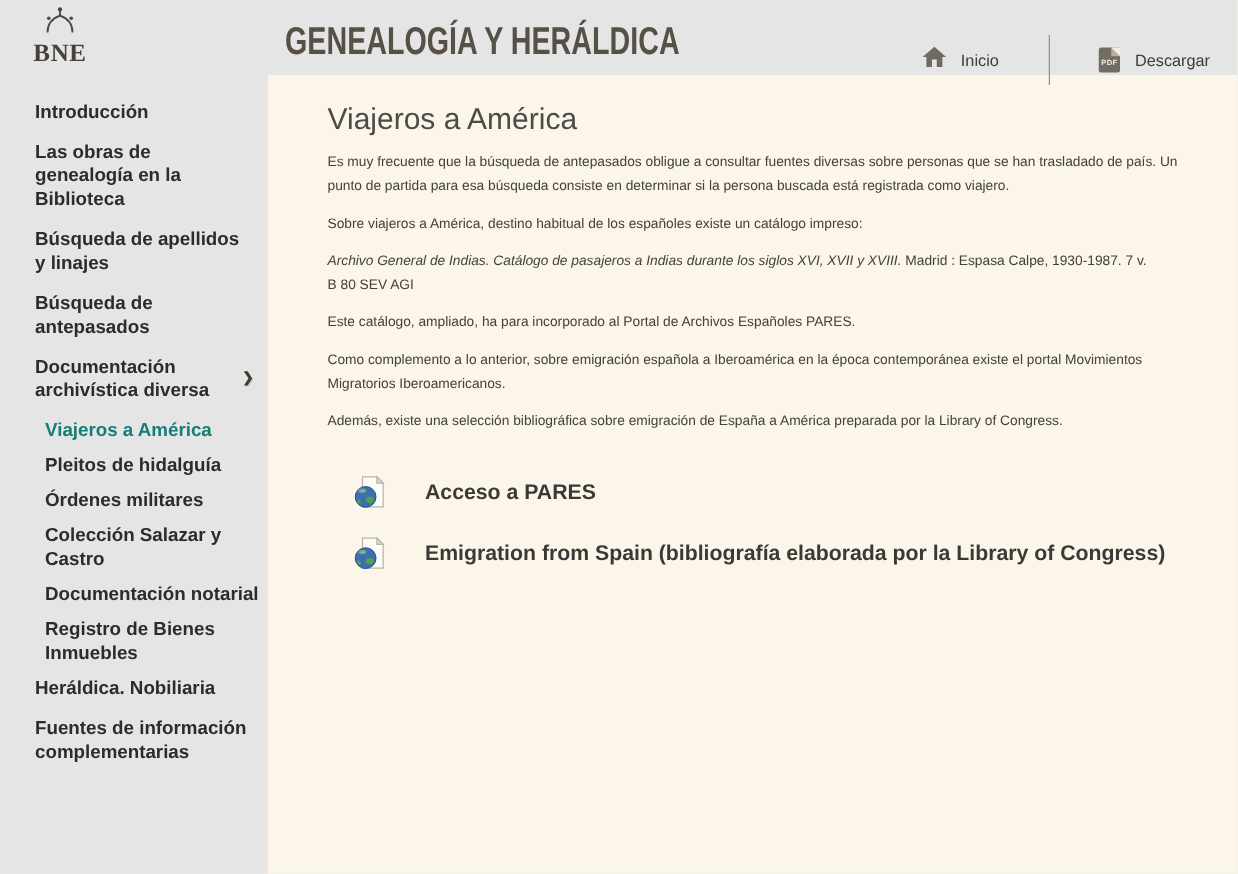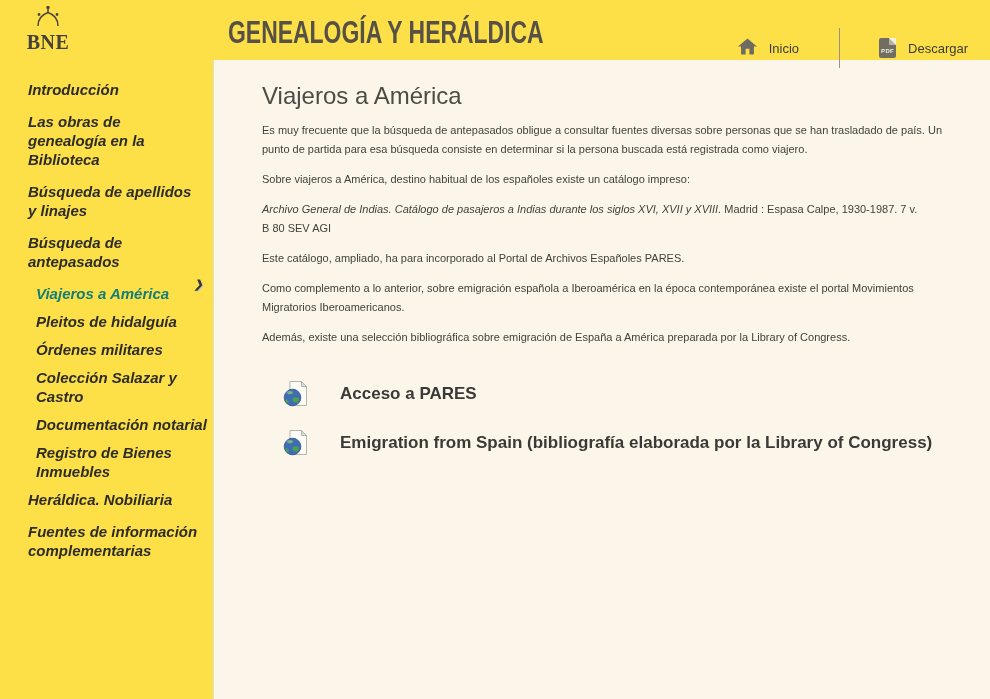--- a/index.html
+++ b/index.html
@@ -1,18 +1,18 @@
 <!DOCTYPE html>
 <html><head>
 <meta charset="utf-8">
 <style>
   * { margin:0; padding:0; box-sizing:border-box; }
   html,body { width:990px; height:699px; }
   body { font-family:"Liberation Sans", sans-serif; }
-  .page { position:relative; width:990px; height:699px; background:#fde047; overflow:hidden; }
+  .page { position:relative; width:990px; height:699px; background:#e5e5e5; overflow:hidden; }
 
   
   .content-panel { position:absolute; left:213px; top:60px; right:0; bottom:0;
                    background:#fbf6e9; border-left:1px solid #e4dcc4; }
 
   
   .logo { position:absolute; left:26px; top:5px; width:44px; text-align:center; cursor:pointer; }
   .logo-text { font-family:"Liberation Serif", serif; font-weight:bold; font-size:20px;
                letter-spacing:0.5px; color:#454039; line-height:1; margin-top:-1px; }
   .page-header-title { position:absolute; left:228px; top:15px; font-size:31px; font-weight:bold;
@@ -24,21 +24,21 @@
   .header-divider { width:1px; height:40px; background:#97928a; margin:0 17px 0 18px; }
   .pdf-icon { width:17px; height:20px; background:#716d63; border-radius:2px; position:relative; }
   .pdf-icon::before { content:''; position:absolute; top:0; right:0; width:0; height:0;
                       border-style:solid; border-width:0 7px 7px 0; border-color:#f6efdd #f6efdd #b7b0a1 #b7b0a1; }
   .pdf-icon span { position:absolute; bottom:4px; left:0; width:100%; text-align:center;
                    font-size:6px; font-weight:bold; color:#f4efe0; letter-spacing:0.3px; }
 
   
   .sidebar { position:absolute; left:0; top:80px; width:213px; padding-left:28px; padding-right:6px; }
   .sb-item { font-size:15px; font-weight:bold; line-height:19px; color:#2d2c29;
-             margin-bottom:13px; position:relative; cursor:pointer;font-style:italic; }
+             margin-bottom:13px; position:relative; cursor:pointer; }
   .sb-item span.sb-label { white-space:pre-line; }
   .sb-item.sub { margin-left:8px; margin-bottom:9px; }
   .sb-item.active { color:#137d77; }
   .sb-arrow { position:absolute; right:4px; top:50%; transform:translateY(-50%);
               font-size:11px; font-weight:bold; color:#393833; text-shadow:1px 1px 0 #cfc8b4; }
 
   
   .main { position:absolute; left:262px; top:60px; width:700px; }
   .content-title { font-size:24px; font-weight:400; color:#4c4b46; margin:22px 0 11px 0; }
   .content-paragraphs p { font-size:11px; line-height:19px; color:#42413d; margin:0 0 11px 0; }
@@ -93,21 +93,22 @@
   <nav class="sidebar">
     <div>
         <div class="sb-item"><span class="sb-label">Introducción</span></div>
         <div class="sb-item"><span class="sb-label">Las obras de
 genealogía en la
 Biblioteca</span></div>
         <div class="sb-item"><span class="sb-label">Búsqueda de apellidos
 y linajes</span></div>
         <div class="sb-item"><span class="sb-label">Búsqueda de
 antepasados</span></div>
-        <div class="sb-item"><span class="sb-arrow">❯</span></div>
+        <div class="sb-item"><span class="sb-label">Documentación
+archivística diversa</span><span class="sb-arrow">❯</span></div>
         <div class="sb-item sub active"><span class="sb-label">Viajeros a América</span></div>
         <div class="sb-item sub"><span class="sb-label">Pleitos de hidalguía</span></div>
         <div class="sb-item sub"><span class="sb-label">Órdenes militares</span></div>
         <div class="sb-item sub"><span class="sb-label">Colección Salazar y
 Castro</span></div>
         <div class="sb-item sub"><span class="sb-label">Documentación notarial</span></div>
         <div class="sb-item sub"><span class="sb-label">Registro de Bienes
 Inmuebles</span></div>
         <div class="sb-item"><span class="sb-label">Heráldica. Nobiliaria</span></div>
         <div class="sb-item"><span class="sb-label">Fuentes de información

